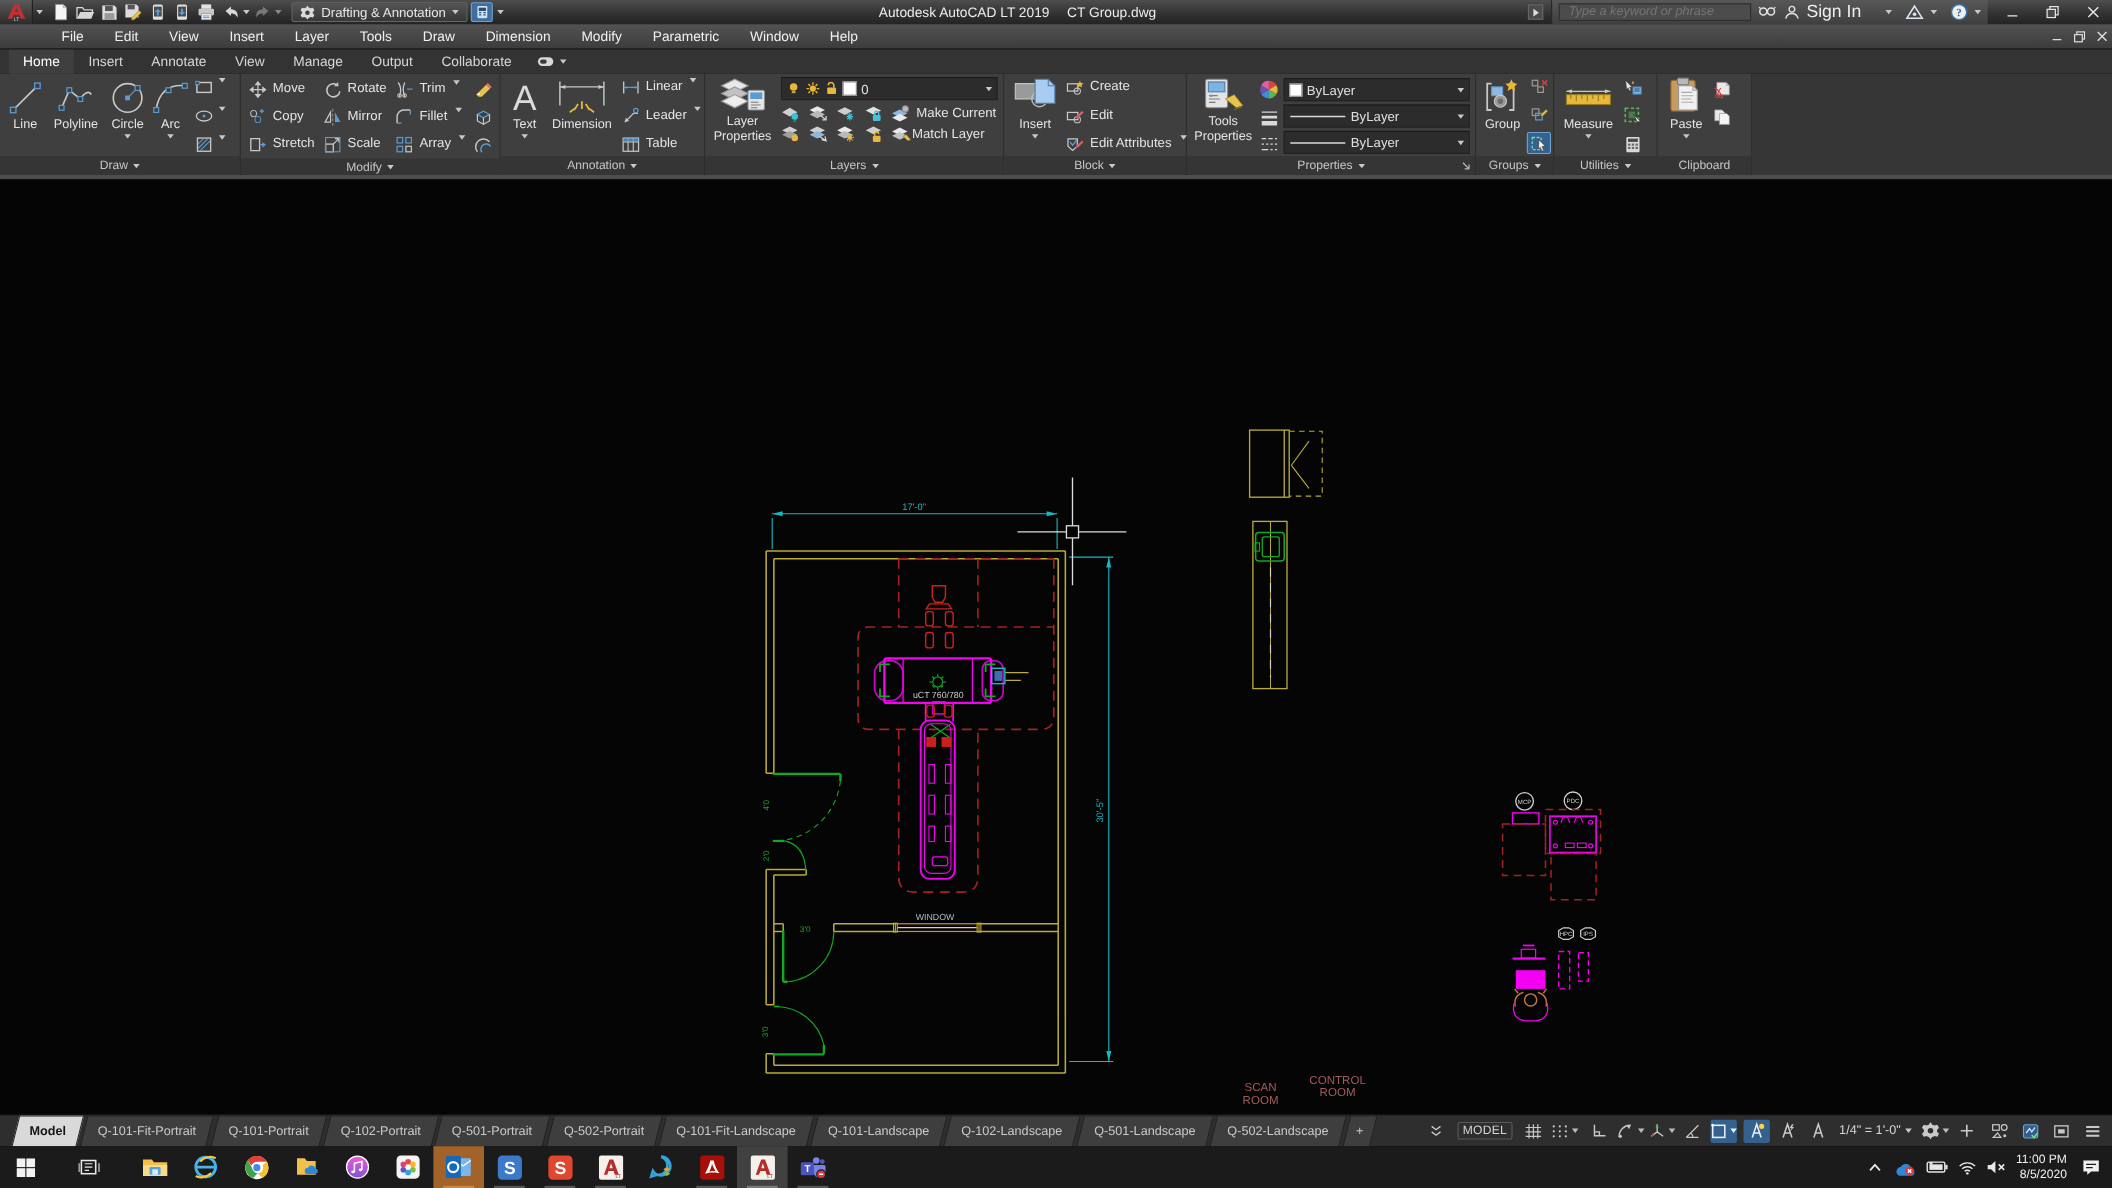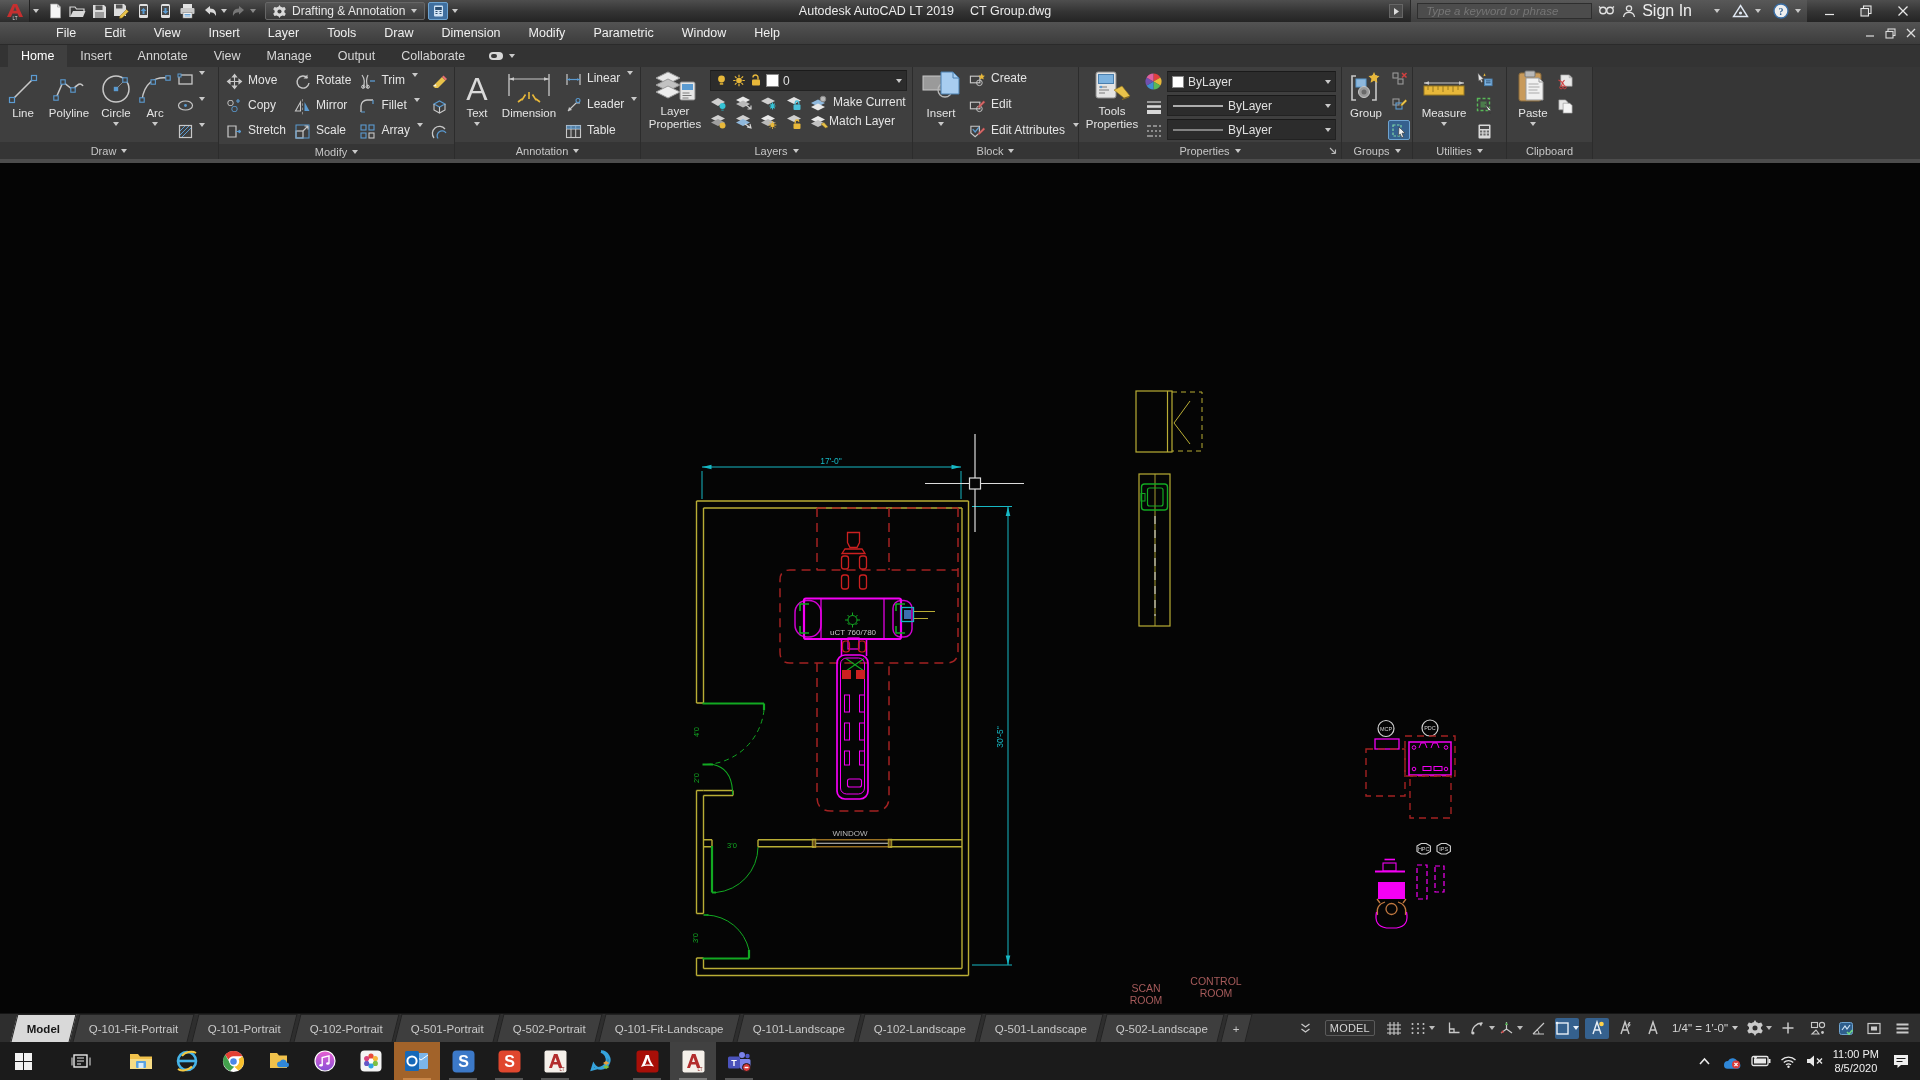--- a/index.html
+++ b/index.html
@@ -59,21 +59,21 @@
 .sicon .caret{border-top-color:#bbb}
 #model-btn{border:1px solid #5a5a5a;border-radius:2px;padding:1px 4px;margin:0 5px;color:#d5d5d5;font-size:11px;letter-spacing:.2px}
 #scale-btn{display:flex;align-items:center;gap:4px;padding:0 5px;color:#d5d5d5;white-space:nowrap}
 
 #taskbar{height:38px;background:#1b1b1b;display:flex;align-items:stretch;position:relative}
 .tico{width:46px;display:flex;align-items:center;justify-content:center;position:relative}
 .tico.hl-orange{background:#a2632a}
 .tico.hl-gray{background:#414141}
 .tico .runline{position:absolute;left:9px;right:9px;bottom:0;height:2px;background:#565656}
 #tray{margin-left:auto;display:flex;align-items:center;gap:9px;padding-right:10px;color:#e8e8e8}
-#clock{text-align:center;font-size:11px;line-height:1.3;color:#f0f0f0}
+#clock{text-align:right;font-size:11px;line-height:1.3;color:#f0f0f0}
 
 .ws-gear{width:13px;height:13px}
 </style>
 </head>
 <body>
 
 <div id="titlebar">
   <div id="app-title">
     <span>Autodesk AutoCAD LT 2019</span>
     <span>CT Group.dwg</span>

